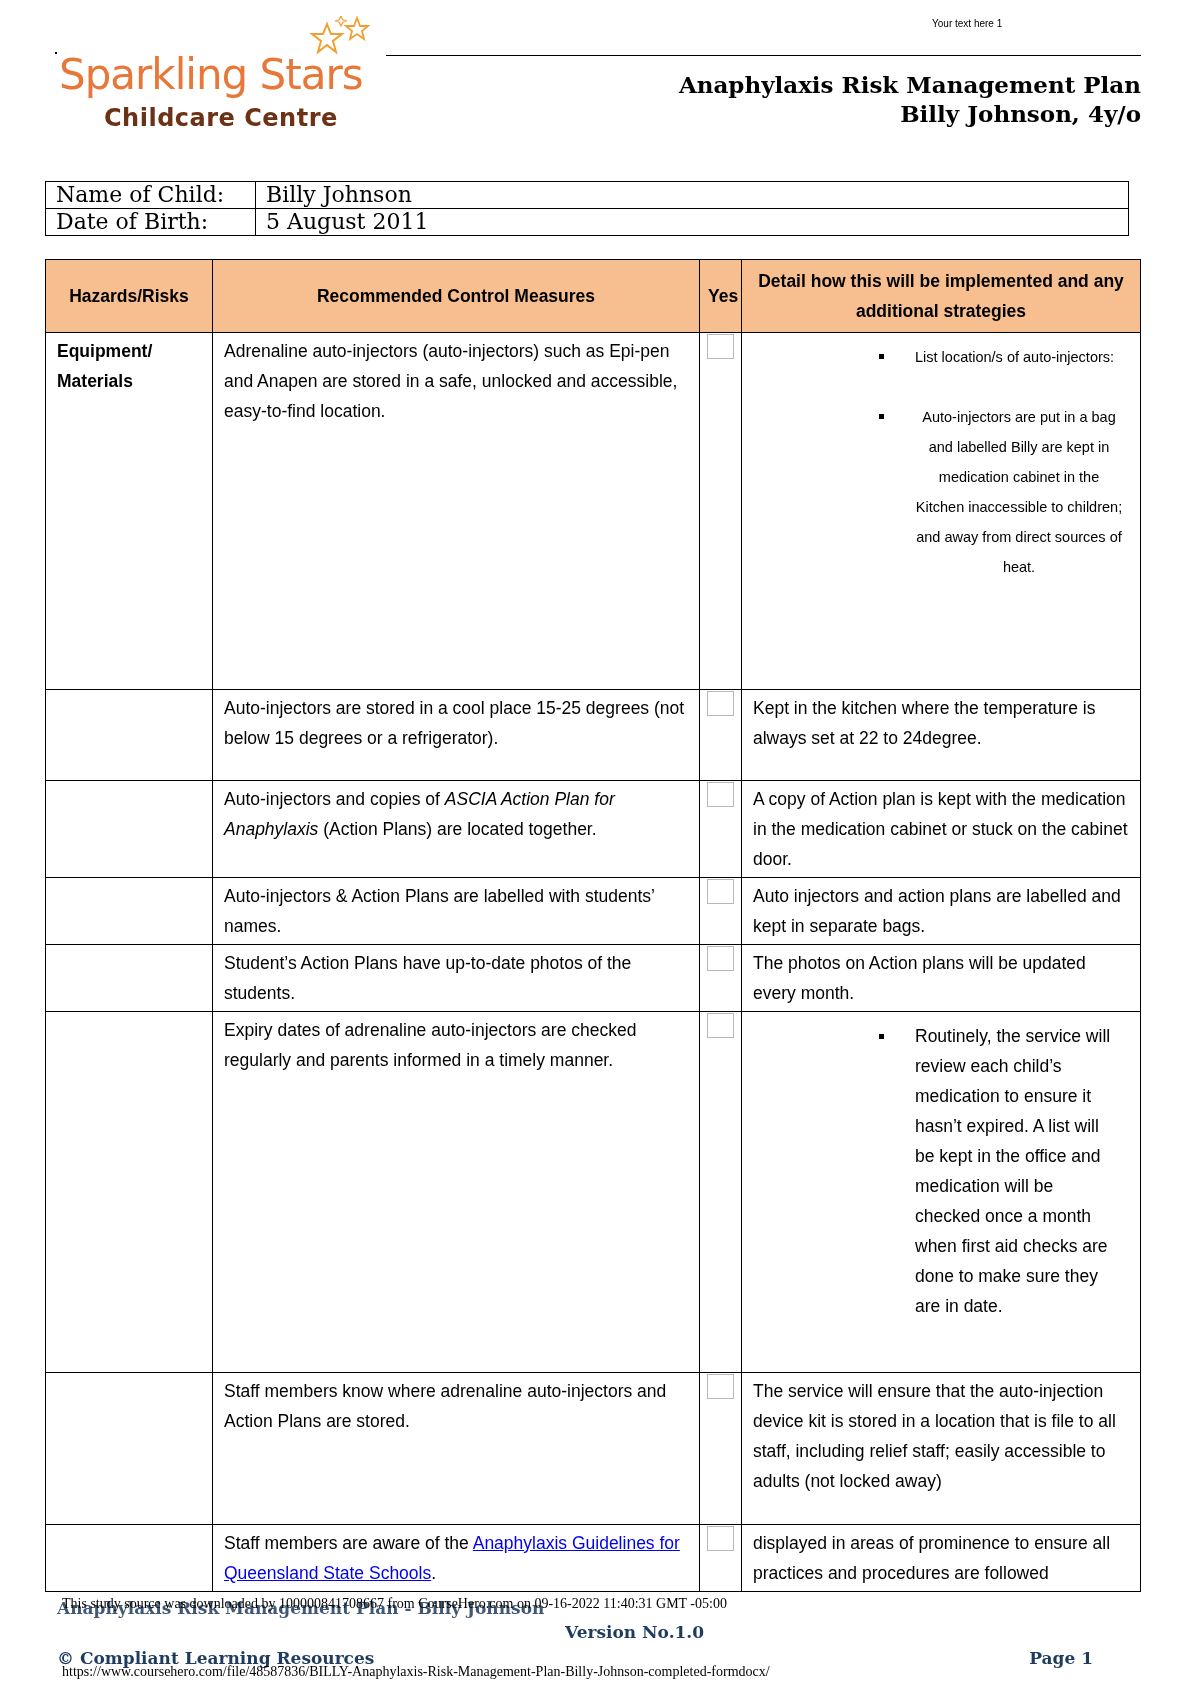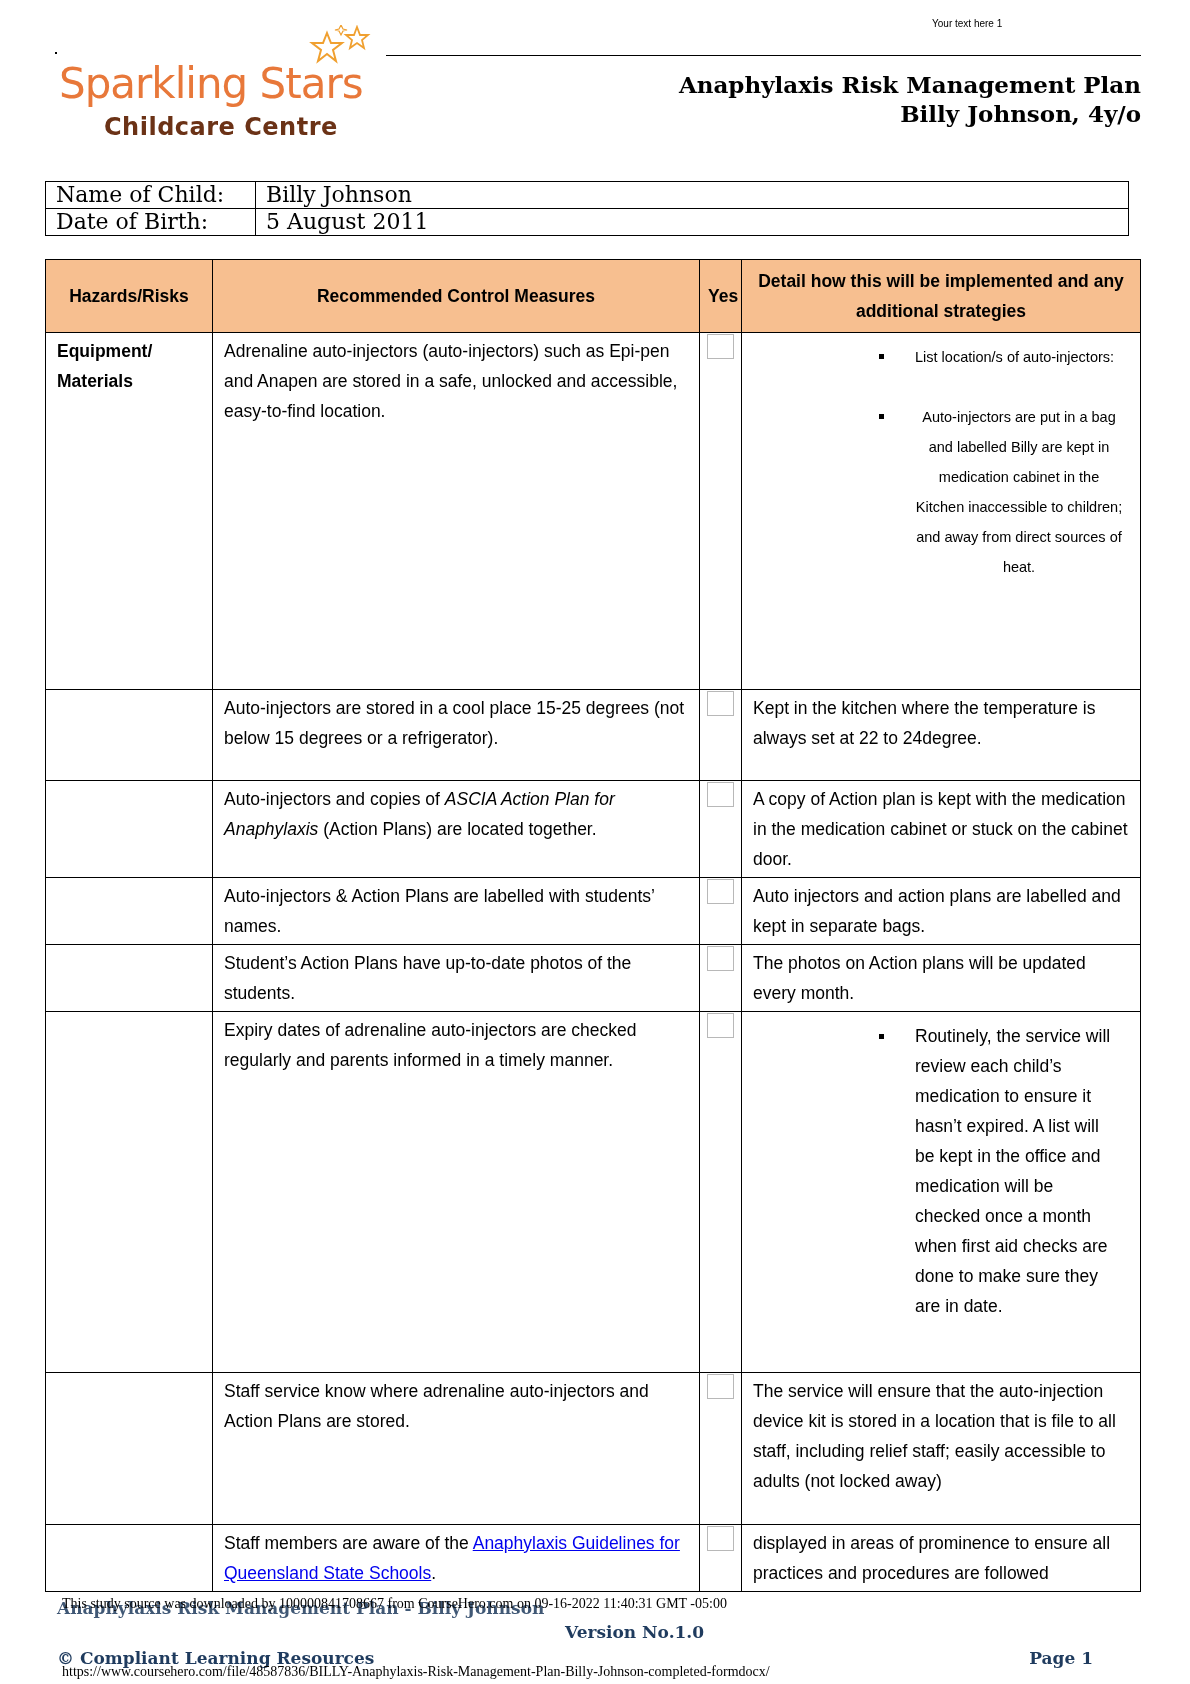--- a/index.html
+++ b/index.html
@@ -2,21 +2,21 @@
 <html><head>
 <meta charset="utf-8">
 <style>
   html, body { margin: 0; padding: 0; background: #ffffff; }
   body { width: 1190px; height: 1684px; position: relative; overflow: hidden; font-family: "Liberation Sans", sans-serif; color: #000; }
 
   .top-note { position: absolute; left: 932px; top: 18px; font-size: 10px; font-family: "Liberation Sans", sans-serif; }
   .dot { position: absolute; left: 55px; top: 52px; width: 2px; height: 2px; background:#000; }
   .header-rule { position: absolute; left: 386px; top: 55px; width: 755px; height: 0; border-top: 1.5px solid #000; }
 
-  .logo { position: absolute; left: 57px; top: 25px; width: 330px; height: 120px; }
+  .logo { position: absolute; left: 57px; top: 16px; width: 330px; height: 120px; }
   .logo-main { position: absolute; left: 2px; top: 34px; font-family: "DejaVu Sans", sans-serif; font-size: 42px; color: #e8783a; letter-spacing: -1px; font-weight: normal; }
   .logo-sub { position: absolute; left: 47px; top: 88px; font-family: "DejaVu Sans", sans-serif; font-size: 24px; font-weight: bold; color: #6b3216; letter-spacing: 0.5px; }
   .logo-stars { position: absolute; left: 248px; top: 0; width: 80px; height: 44px; }
 
   .doc-title { position: absolute; right: 49px; top: 70px; text-align: right; font-family: "DejaVu Serif", serif; font-weight: bold; font-size: 23px; line-height: 29px; }
 
   table { border-collapse: collapse; }
   .info-table { position: absolute; left: 45px; top: 181px; width: 1084px; }
   .info-table td { border: 1.5px solid #000; font-family: "DejaVu Serif", serif; font-size: 22px; height: 26px; padding: 0 10px; line-height: 26px; }
   .info-table td.lbl { width: 189px; }
@@ -144,21 +144,21 @@
     <td class="yes-cell"><span class="checkbox"></span></td>
     <td>
       <ul class="bullets">
         <li>Routinely, the service will review each child’s medication to ensure it hasn’t expired. A list will be kept in the office and medication will be checked once a month when first aid checks are done to make sure they are in date.</li>
       </ul>
     </td>
   </tr>
 
   <tr style="height:152px;">
     <td></td>
-    <td>Staff service know where adrenaline auto-injectors and Action Plans are stored.</td>
+    <td>Staff members know where adrenaline auto-injectors and Action Plans are stored.</td>
     <td class="yes-cell"><span class="checkbox"></span></td>
     <td>The service will ensure that the auto-injection device kit is stored in a location that is file to all staff, including relief staff; easily accessible to adults (not locked away)</td>
   </tr>
 
   <tr style="height:61px;">
     <td></td>
     <td><span>Staff members are aware of the </span><a class="link">Anaphylaxis Guidelines for Queensland State Schools</a><span>.</span></td>
     <td class="yes-cell"><span class="checkbox"></span></td>
     <td class="small-text">displayed in areas of prominence to ensure all practices and procedures are followed</td>
   </tr>

